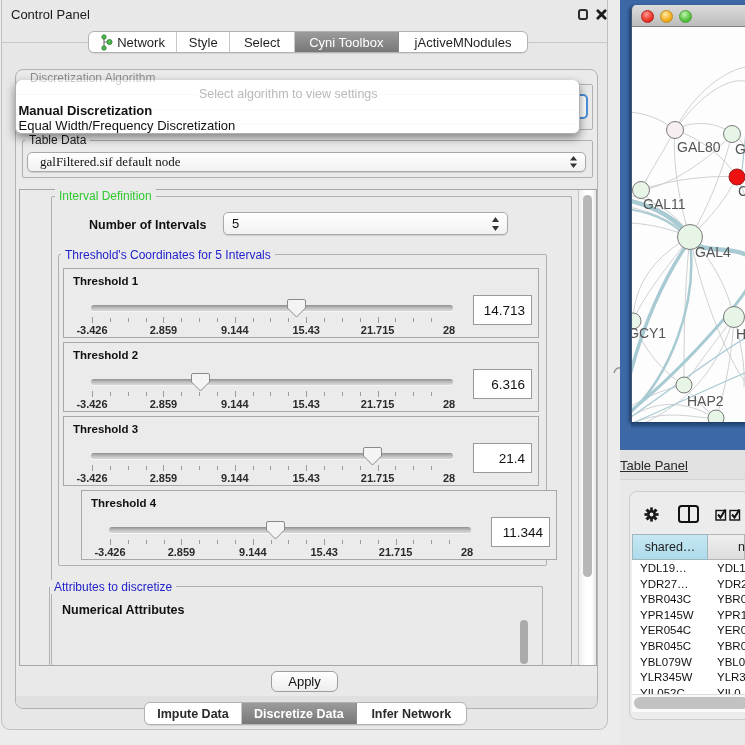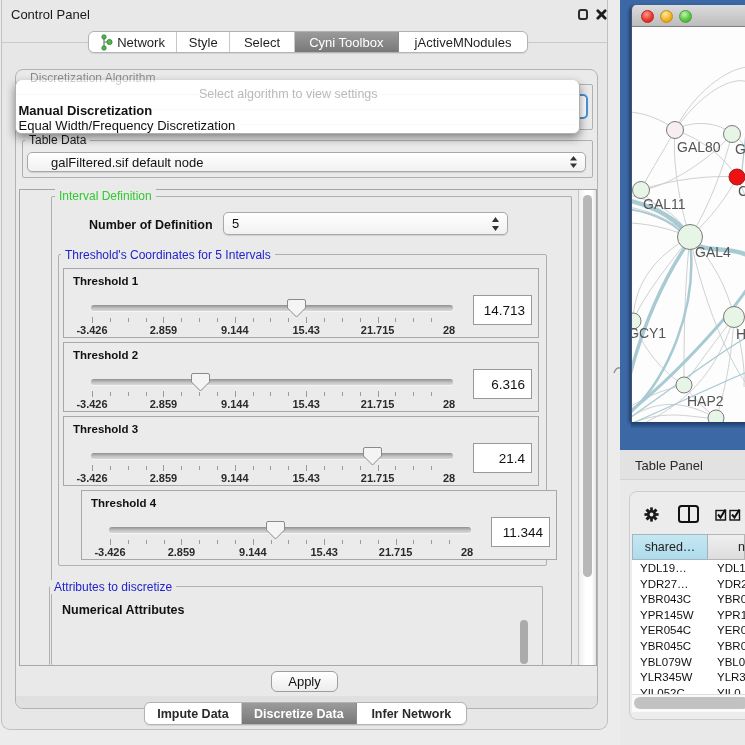--- a/index.html
+++ b/index.html
@@ -116,34 +116,34 @@
     <path d="M2 2 L10 10 M10 2 L2 10" stroke="#1c1c1c" stroke-width="3" stroke-linecap="round"></path>
   </svg>
 
   <div id="container" class="abs"></div>
 
   <div class="gbox abs" style="left:20px;top:84px;width:571px;height:46px;"></div>
   <div class="abs" style="left:560px;top:94px;width:26px;height:25px;border:2px solid #4a90d9;border-radius:5px;background:#fff;"></div>
 
   <div class="gbox abs" style="left:20px;top:140px;width:571px;height:38px;"></div>
   <div class="gtitle abs" style="left:23px;top:133px;color:#1a1a1a;">Table Data</div>
-  <div class="combo abs" style="left:25px;top:152px;width:559px;height:20px;padding-left:23px;">galFiltered.sif default node
+  <div class="combo abs" style="left:25px;top:152px;width:559px;height:20px;padding-left:12px;font-family:Liberation Serif, serif;">galFiltered.sif default node
     <svg class="stepper" width="9" height="12" viewBox="0 0 9 12">
         <path d="M4.5 0 L8 4.5 H1 Z" fill="#333"></path>
         <path d="M4.5 12 L8 7.5 H1 Z" fill="#333"></path>
       </svg>
   </div>
 
   <div id="scrollarea" class="abs"></div>
   <div id="vsb" class="abs"></div>
   <div id="vsbthumb" class="abs"></div>
 
   <div class="gbox abs" style="left:49px;top:196px;width:521px;height:469px;border-bottom:none;"></div>
   <div class="gtitle abs" style="left:53px;top:189px;color:#2fca2f;">Interval Definition</div>
-  <div class="abs" style="left:87px;top:218px;font-size:12.5px;font-weight:bold;color:#111;">Number of Definition</div>
+  <div class="abs" style="left:87px;top:218px;font-size:12.5px;font-weight:bold;color:#111;">Number of Intervals</div>
   <div class="combo abs" style="left:221px;top:212px;width:285px;height:23px;">5
     <svg class="stepper" width="9" height="14" viewBox="0 0 9 14">
         <path d="M4.5 0 L8 5 H1 Z" fill="#333"></path>
         <path d="M4.5 14 L8 9 H1 Z" fill="#333"></path>
       </svg>
   </div>
 
   <div class="gbox abs" style="left:56px;top:254px;width:489px;height:312px;"></div>
   <div class="gtitle abs" style="left:59px;top:248px;color:#2222cc;background:#eaeaea;">Threshold's Coordinates for 5 Intervals</div>
 
@@ -326,21 +326,21 @@
         <text x="104" y="312">H</text>
         <text x="55" y="379">HAP2</text>
       </g>
     </svg>
   </div>
 </div>
 
 <div id="tparea" class="abs"></div>
 <div class="abs" style="left:631px;top:422px;width:114px;height:6px;background:linear-gradient(#1f3c69,#38639f);"></div>
 <div id="tpbar" class="abs">
-    <span style="position:absolute;left:15px;top:8px;">Table Panel</span>
+    <span style="position:absolute;left:0;top:8px;text-decoration:underline;">Table Panel</span>
   </div>
 <div id="tbox" class="abs"></div>
 
 <svg class="abs" style="left:644px;top:506.5px;" width="15" height="15" viewBox="0 0 18 18">
   <g fill="#1a1a1a">
       <circle cx="9" cy="9" r="5.4"></circle>
   <g>
     <rect x="7.4" y="0.5" width="3.2" height="4"></rect>
         <rect x="7.4" y="13.5" width="3.2" height="4"></rect>
     <rect x="0.5" y="7.4" width="4" height="3.2"></rect>

